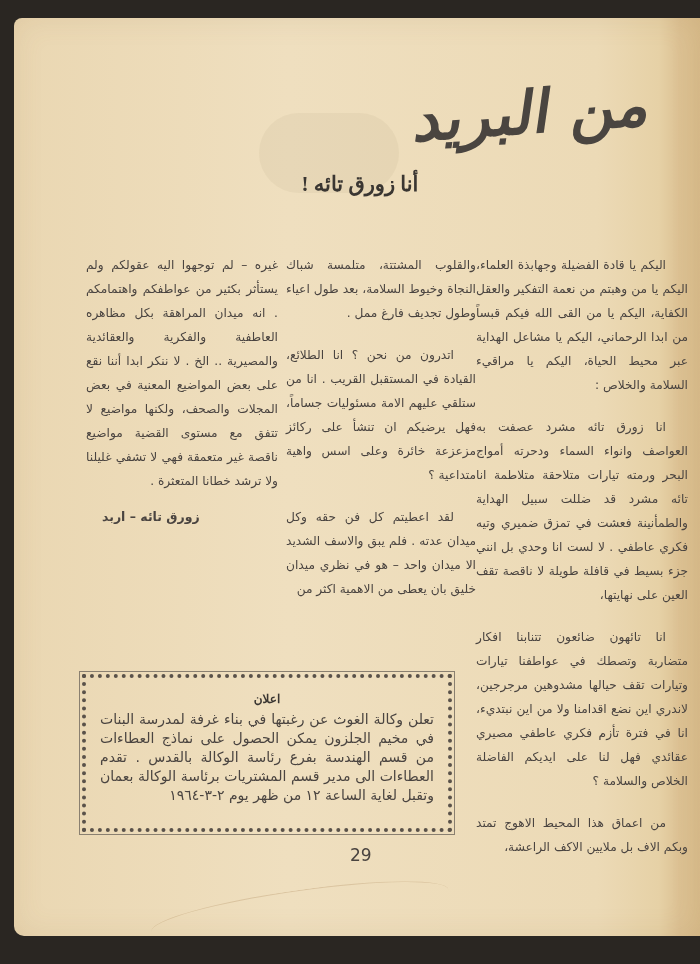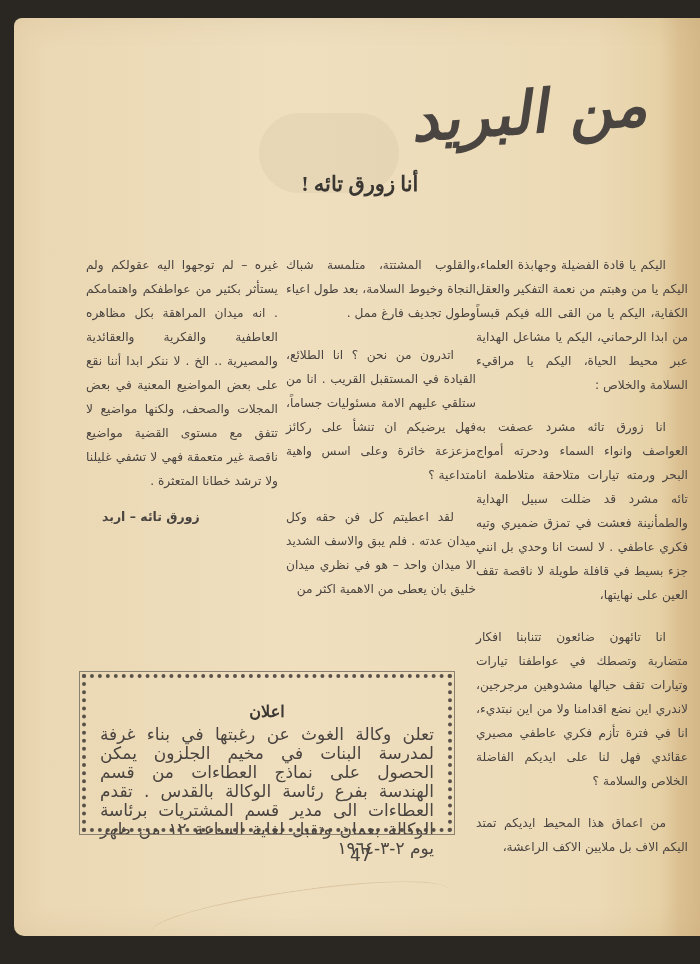--- a/index.html
+++ b/index.html
@@ -46,25 +46,25 @@
     text-align:left; font-weight:bold; font-size:12.5px; margin-top:-6px; padding-left:16px;
   }
   .ad-box {
     position:absolute; left:82px; top:674px; width:370px; height:158px;
     border:4px dotted #5a524a;
     outline:1px solid #8a8070; outline-offset:2px;
     box-sizing:border-box;
   }
   .ad-title {
     text-align:center; direction:rtl;
-    font-family:"DejaVu Serif", serif; font-size:16px; font-weight:bold; color:#3a3632;
-    margin-top:24px;
+    font-family:"DejaVu Serif", serif; font-size:12px; font-weight:bold; color:#3a3632;
+    margin-top:14px;
   }
   .ad-body {
-    direction:rtl; text-align:justify; font-size:17px; line-height:19px; color:#4a4440;
+    direction:rtl; text-align:justify; font-size:14px; line-height:19px; color:#4a4440;
     padding:4px 14px 0 14px;
   }
   .page-number {
     position:absolute; left:350px; top:845px; font-size:17px; color:#4a4440;
     font-family:"DejaVu Sans", sans-serif;
   }
   .stain {
     position:absolute; left:150px; top:890px; width:300px; height:40px;
     border-top:1px solid rgba(160,120,70,0.25); border-radius:50%;
     transform:rotate(-8deg);
@@ -78,34 +78,34 @@
 </div>
 
 <div class="masthead">من البريد</div>
 
 <div class="article-title">أنا زورق تائه !</div>
 
 <div class="col col1">
   <p>اليكم يا قادة الفضيلة وجهابذة العلماء، اليكم يا من وهبتم من نعمة التفكير والعقل الكفاية، اليكم يا من القى الله فيكم قبساً من ابدا الرحماني، اليكم يا مشاعل الهداية عبر محيط الحياة، اليكم يا مراقيء السلامة والخلاص :</p>
   <p>انا زورق تائه مشرد عصفت به العواصف وانواء السماء ودحرته أمواج البحر ورمته تيارات متلاحقة متلاطمة انا تائه مشرد قد ضللت سبيل الهداية والطمأنينة فعشت في تمزق ضميري وتيه فكري عاطفي . لا لست انا وحدي بل انني جزء بسيط في قافلة طويلة لا ناقصة تقف العين على نهايتها،</p>
   <p>انا تائهون ضائعون تتنابنا افكار متضاربة وتصطك في عواطفنا تيارات وتيارات تقف حيالها مشدوهين مرجرجين، لاندري اين نضع اقدامنا ولا من اين نبتديء، انا في فترة تأزم فكري عاطفي مصيري عقائدي فهل لنا على ايديكم الفاضلة الخلاص والسلامة ؟</p>
-  <p>من اعماق هذا المحيط ايديكم تمتد اليكم الاف بل ملايين الاكف الراعشة،</p>
+  <p>من اعماق هذا المحيط الاهوج تمتد وبكم الاف بل ملايين الاكف الراعشة،</p>
 </div>
 
 <div class="col col2">
   <p style="text-indent:0">والقلوب المشتتة، متلمسة شباك النجاة وخيوط السلامة، بعد طول اعياء وطول تجديف فارغ ممل .</p>
   <p>اتدرون من نحن ؟ انا الطلائع، القيادة في المستقبل القريب . انا من ستلقي عليهم الامة مسئوليات جساماً، فهل يرضيكم ان تنشأ على ركائز مزعزعة خائرة وعلى اسس واهية متداعية ؟</p>
   <p>لقد اعطيتم كل فن حقه وكل ميدان عدته . فلم يبق والاسف الشديد الا ميدان واحد – هو في نظري ميدان خليق بان يعطى من الاهمية اكثر من</p>
 </div>
 
 <div class="col col3">
   <p style="text-indent:0">غيره – لم توجهوا اليه عقولكم ولم يستأثر بكثير من عواطفكم واهتمامكم . انه ميدان المراهقة بكل مظاهره العاطفية والفكرية والعقائدية والمصيرية .. الخ . لا ننكر ابدا أننا نقع على بعض المواضيع المعنية في بعض المجلات والصحف، ولكنها مواضيع لا تتفق مع مستوى القضية مواضيع ناقصة غير متعمقة فهي لا تشفي غليلنا ولا ترشد خطانا المتعثرة .</p>
   <div class="signature">زورق تائه – اربد</div>
 </div>
 
 <div class="ad-box">
   <div class="ad-title">اعلان</div>
   <div class="ad-body">تعلن وكالة الغوث عن رغبتها في بناء غرفة لمدرسة البنات في مخيم الجلزون يمكن الحصول على نماذج العطاءات من قسم الهندسة بفرع رئاسة الوكالة بالقدس . تقدم العطاءات الى مدير قسم المشتريات برئاسة الوكالة بعمان وتقبل لغاية الساعة ١٢ من ظهر يوم ٢-٣-١٩٦٤</div>
 </div>
 
-<div class="page-number">47</div>
+<div class="page-number">29</div>
 
 <div class="stain"></div>
 
 </body></html>

